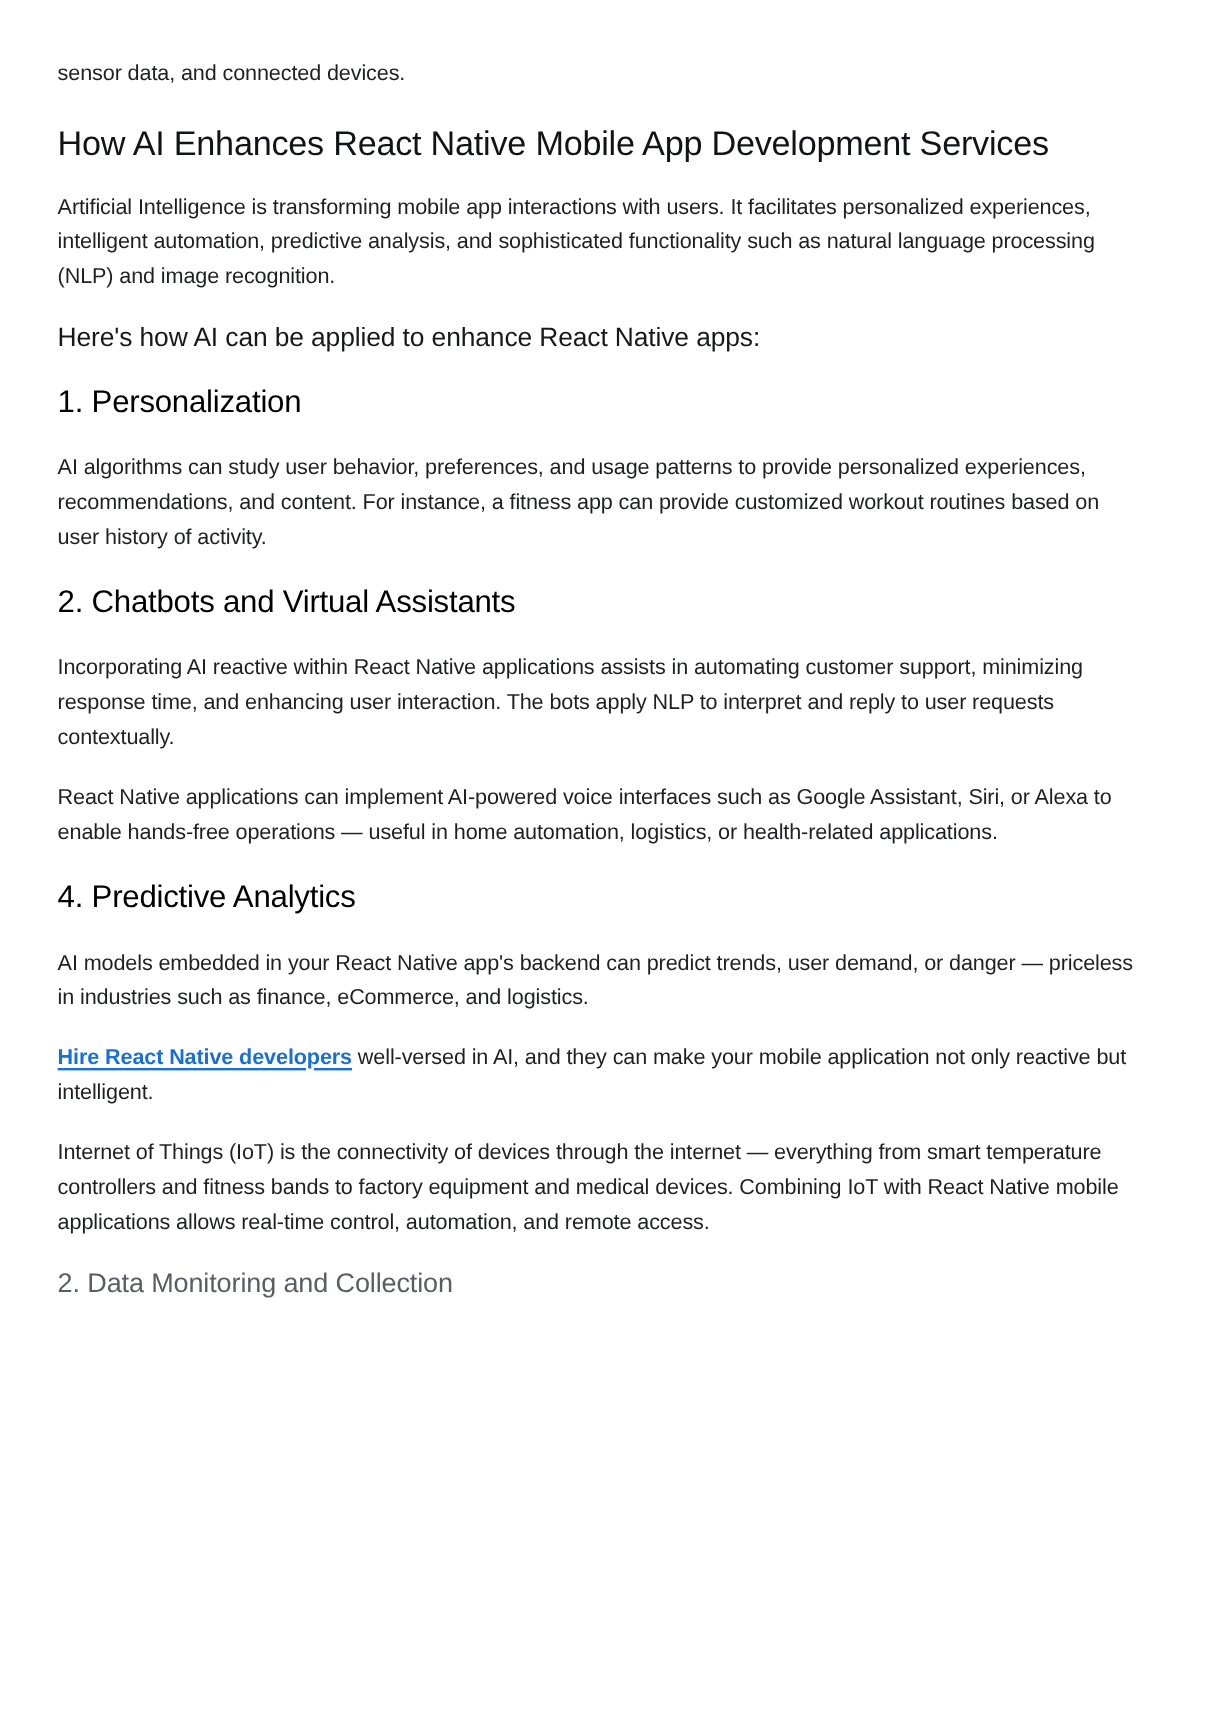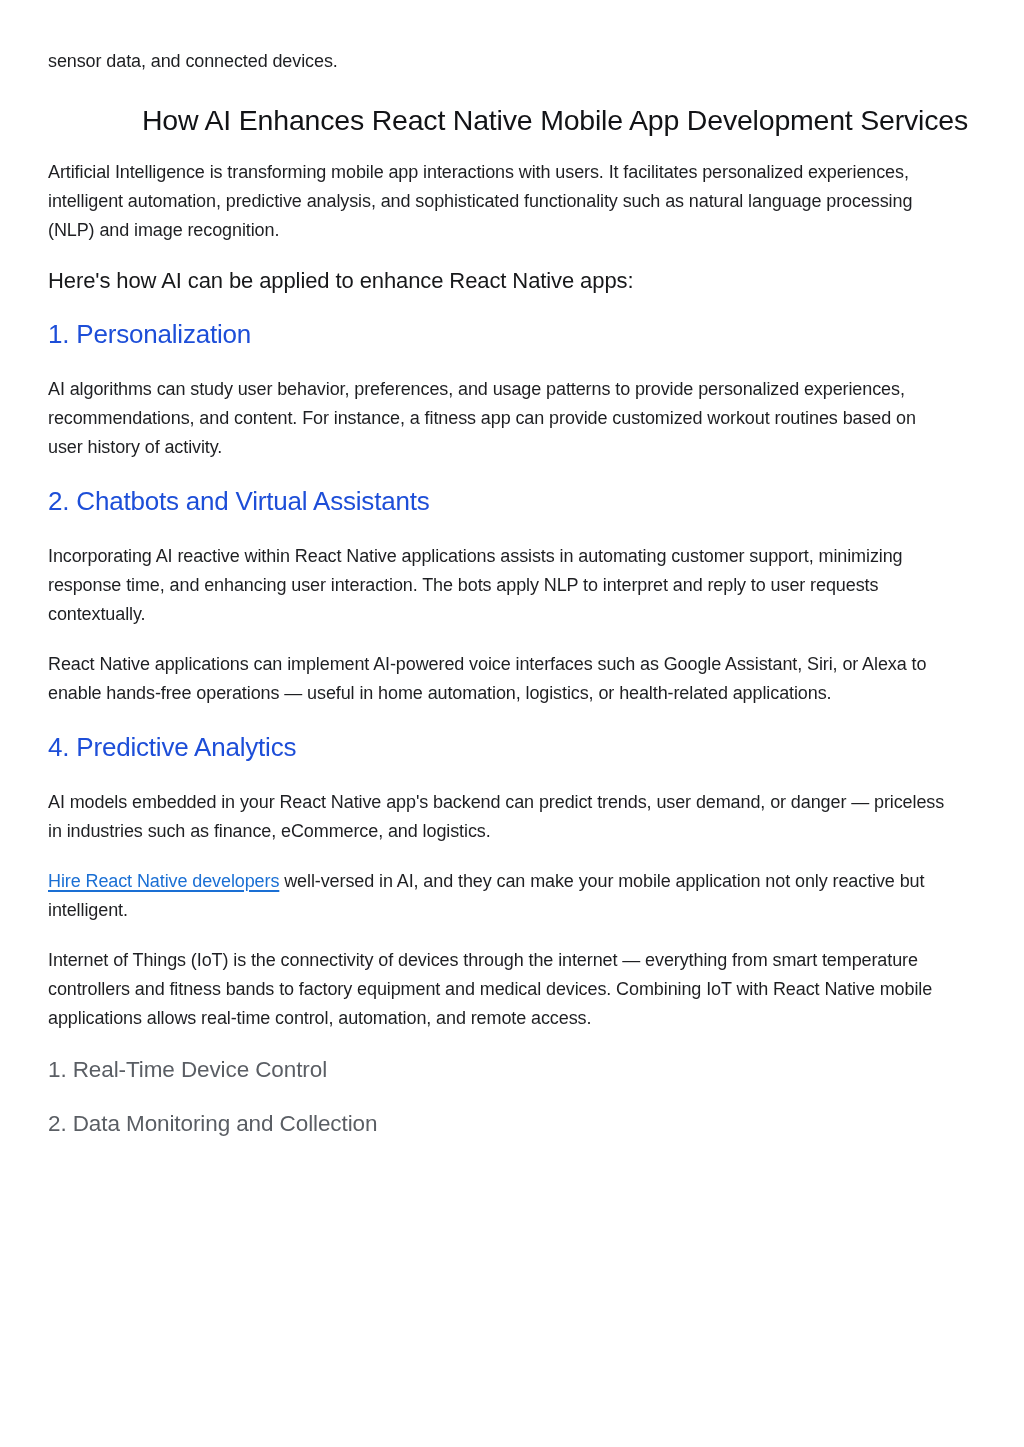--- a/index.html
+++ b/index.html
@@ -28,41 +28,40 @@
     color: #17181a;
   }
   h2.section-title {
     font-size: 28.5px;
     line-height: 40px;
     font-weight: 500;
     letter-spacing: -0.2px;
     color: #121316;
     margin: 24px 0 18px 0;
     max-width: 920px;
-    text-align: right;
   }
   h3.item-title {
     font-size: 26px;
     line-height: 36px;
     font-weight: 500;
     letter-spacing: -0.2px;
-    color: #1d4ed8;
+    color: #000000;
     margin: 12px 0 23px 0;
   }
   h4.sub-title {
     font-size: 22.5px;
     line-height: 32px;
     font-weight: 400;
     letter-spacing: -0.1px;
     color: #5a5e64;
     margin: 12px 0 22px 0;
   }
   a.inline-link {
     color: #1a6fd4;
-    font-weight: 400;
+    font-weight: 700;
     text-decoration: underline;
     text-decoration-thickness: 1.5px;
     text-underline-offset: 3px;
     cursor: pointer;
   }
 </style>
 </head>
 <body>
 
 <article class="doc">
@@ -84,17 +83,16 @@
   <p class="body-text">React Native applications can implement AI-powered voice interfaces such as Google Assistant, Siri, or Alexa to enable hands-free operations — useful in home automation, logistics, or health-related applications.</p>
 
   <h3 class="item-title">4. Predictive Analytics</h3>
   <p class="body-text">AI models embedded in your React Native app's backend can predict trends, user demand, or danger — priceless in industries such as finance, eCommerce, and logistics.</p>
 
   <p class="body-text"><a class="inline-link" href="#">Hire React Native developers</a><span> well-versed in AI, and they can make your mobile application not only reactive but intelligent.</span></p>
 
 
   <p class="body-text">Internet of Things (IoT) is the connectivity of devices through the internet — everything from smart temperature controllers and fitness bands to factory equipment and medical devices. Combining IoT with React Native mobile applications allows real-time control, automation, and remote access.</p>
 
-  <h4 class="sub-title">1. Real-Time Device Control</h4>
 
   <h4 class="sub-title">2. Data Monitoring and Collection</h4>
 
 </article>
 
 </body></html>

